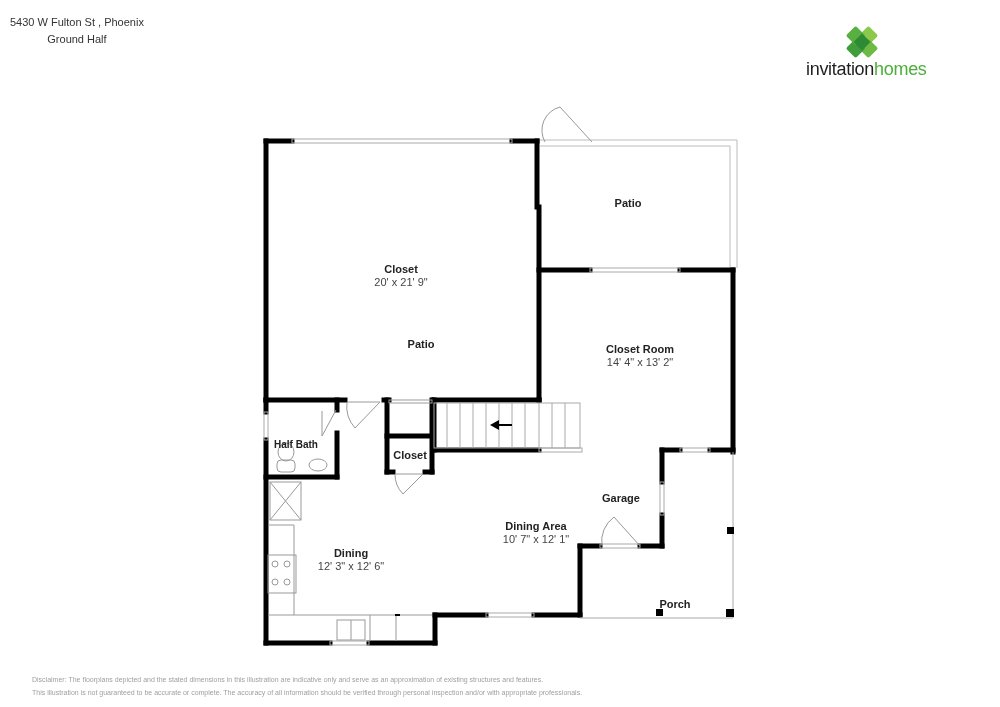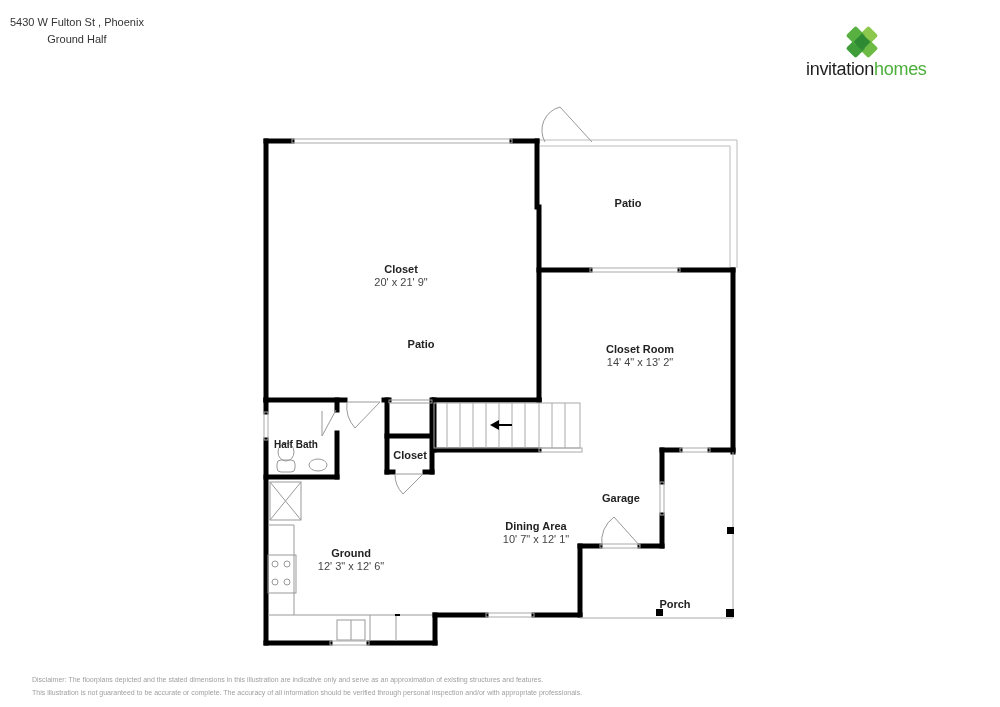--- a/index.html
+++ b/index.html
@@ -191,21 +191,21 @@
   <span class="n">Closet</span>
 </div>
 <div class="lbl" style="left:621px; top:492px;">
   <span class="n">Garage</span>
 </div>
 <div class="lbl" style="left:507px; top:520px;margin-left:29px;">
   <span class="n">Dining Area</span>
   <span class="d">10' 7" x 12' 1"</span>
 </div>
 <div class="lbl" style="left:351px; top:547px;">
-  <span class="n">Ground</span>
+  <span class="n">Dining</span>
   <span class="d">12' 3" x 12' 6"</span>
 </div>
 <div class="lbl" style="left:675px; top:598px;">
   <span class="n">Porch</span>
 </div>
 
 <div class="disclaimer">
   <div>Disclaimer: The floorplans depicted and the stated dimensions in this illustration are indicative only and serve as an approximation of existing structures and features.</div>
   <div>This illustration is not guaranteed to be accurate or complete. The accuracy of all information should be verified through personal inspection and/or with appropriate professionals.</div>
 </div>

